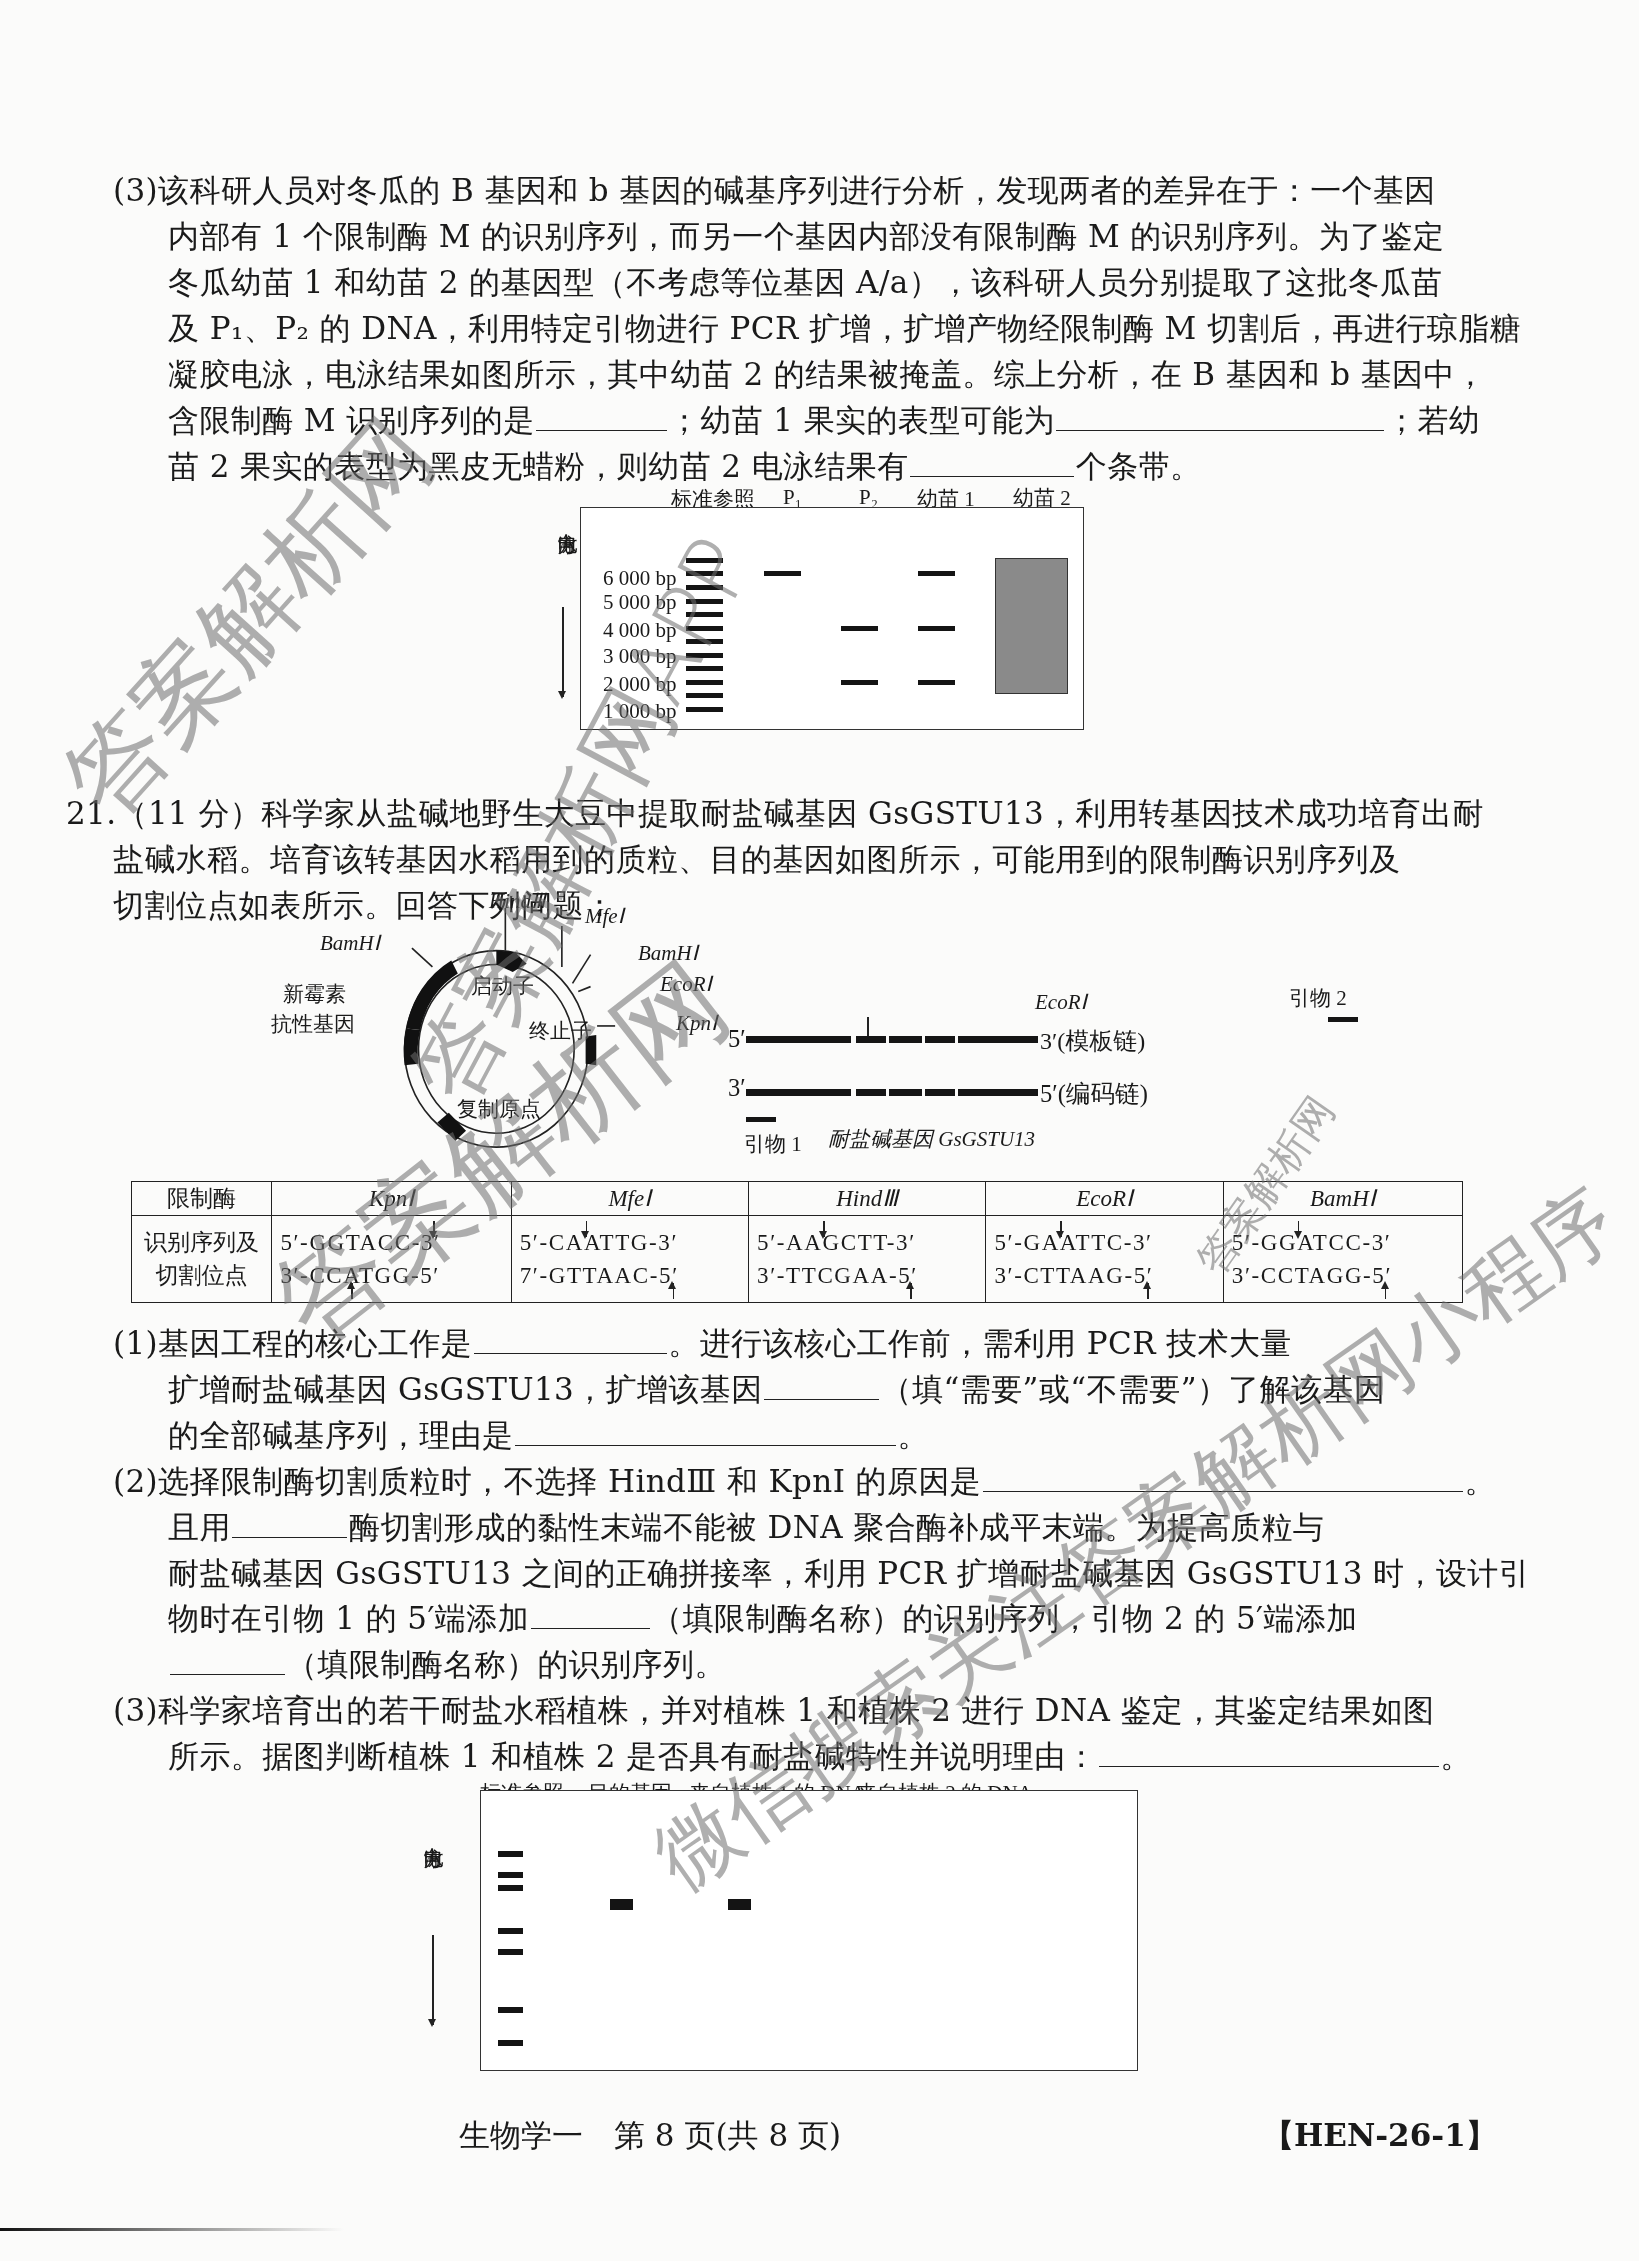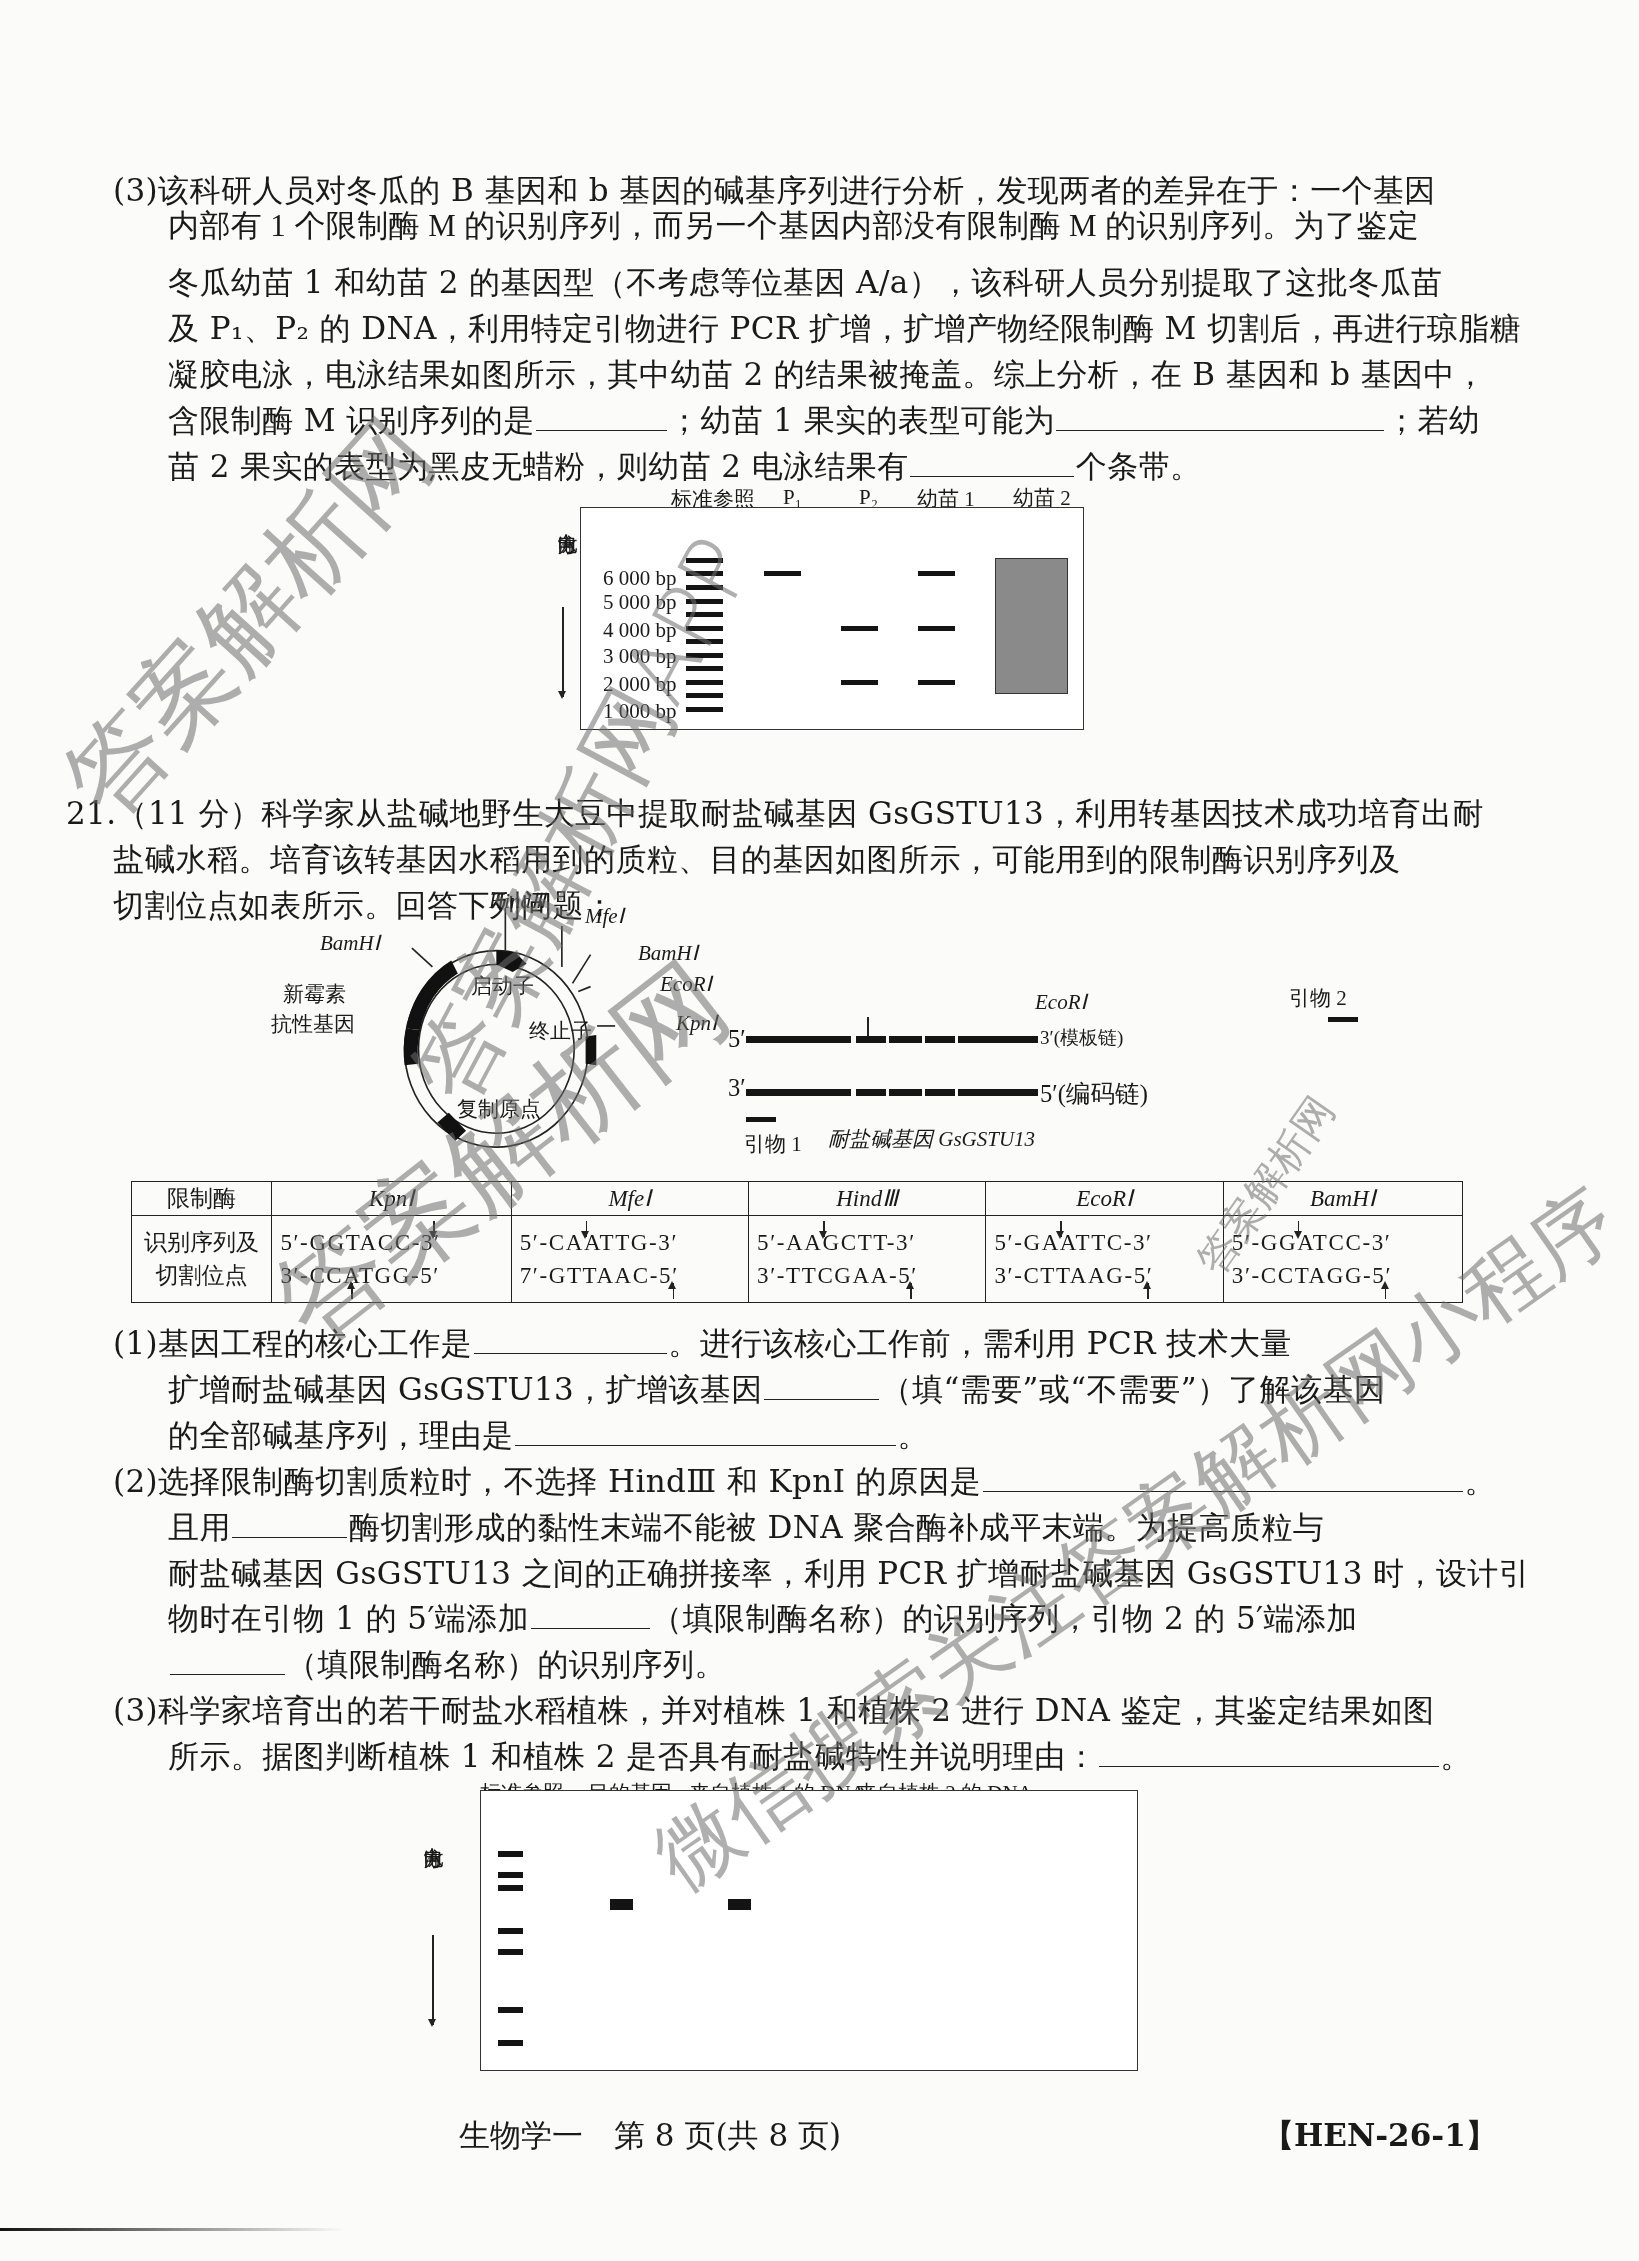--- a/index.html
+++ b/index.html
@@ -22,21 +22,21 @@
   .arrow-up::after { content:""; position:absolute; top:-1.6px; left:-4.1px; border-left:4.9px solid transparent; border-right:4.9px solid transparent; border-bottom:8.2px solid #222; }
   .wm { position:absolute; color:rgba(110,110,110,0.55); font-family:"DejaVu Sans",sans-serif; white-space:nowrap; transform-origin:left bottom; pointer-events:none; font-weight:200; }
   .footer { position:absolute; font-size:31px; }
   .strand { position:absolute; height:6.6px; background:#151515; }
 </style>
 </head>
 <body>
 
 <div>
   <div class="line" style="left:113px;top:167px;">(3)该科研人员对冬瓜的 B 基因和 b 基因的碱基序列进行分析，发现两者的差异在于：一个基因</div>
-  <div class="line" style="left:168px;top:203px;font-family:Liberation Serif, serif;">内部有 1 个限制酶 M 的识别序列，而另一个基因内部没有限制酶 M 的识别序列。为了鉴定</div>
+  <div class="line" style="left:168px;top:213px;">内部有 1 个限制酶 M 的识别序列，而另一个基因内部没有限制酶 M 的识别序列。为了鉴定</div>
   <div class="line" style="left:168px;top:259px;">冬瓜幼苗 1 和幼苗 2 的基因型（不考虑等位基因 A/a），该科研人员分别提取了这批冬瓜苗</div>
   <div class="line" style="left:168px;top:305px;">及 P₁、P₂ 的 DNA，利用特定引物进行 PCR 扩增，扩增产物经限制酶 M 切割后，再进行琼脂糖</div>
   <div class="line" style="left:168px;top:351px;">凝胶电泳，电泳结果如图所示，其中幼苗 2 的结果被掩盖。综上分析，在 B 基因和 b 基因中，</div>
   <div class="line" style="left:168px;top:397px;">
     <span>含限制酶 M 识别序列的是</span><span class="blank" style="width:131px"></span><span>；幼苗 1 果实的表型可能为</span><span class="blank" style="width:328px"></span><span>；若幼</span>
   </div>
   <div class="line" style="left:168px;top:443px;">
     <span>苗 2 果实的表型为黑皮无蜡粉，则幼苗 2 电泳结果有</span><span class="blank" style="width:164px"></span><span>个条带。</span>
   </div>
 </div>
@@ -129,21 +129,21 @@
   <div class="abs" style="left:867px;top:1017px;width:1.6px;height:24.6px;background:#222;"></div>
   <div class="lbl" style="left:1289px;top:984px;">引物 2</div>
   <div class="strand" style="left:1328px;top:1017px;width:29.5px;height:4.9px;"></div>
 
   <div class="lbl" style="left:728px;top:1025px;font-size:24.6px;">5′</div>
   <div class="strand" style="left:746px;top:1036px;width:105px;"></div>
   <div class="strand" style="left:856px;top:1036px;width:29.5px;"></div>
   <div class="strand" style="left:889px;top:1036px;width:33px;"></div>
   <div class="strand" style="left:925px;top:1036px;width:30px;"></div>
   <div class="strand" style="left:958px;top:1036px;width:80px;"></div>
-  <div class="lbl" style="left:1040px;top:1025px;font-size:19px;">3′(模板链)</div>
+  <div class="lbl" style="left:1040px;top:1025px;font-size:24px;">3′(模板链)</div>
 
   <div class="lbl" style="left:728px;top:1074px;font-size:24.6px;">3′</div>
   <div class="strand" style="left:746px;top:1089px;width:105px;"></div>
   <div class="strand" style="left:856px;top:1089px;width:29.5px;"></div>
   <div class="strand" style="left:889px;top:1089px;width:33px;"></div>
   <div class="strand" style="left:925px;top:1089px;width:30px;"></div>
   <div class="strand" style="left:958px;top:1089px;width:80px;"></div>
   <div class="lbl" style="left:1040px;top:1077px;font-size:24.6px;">5′(编码链)</div>
 
   <div class="strand" style="left:746px;top:1117px;width:29.5px;height:4.9px;"></div>

